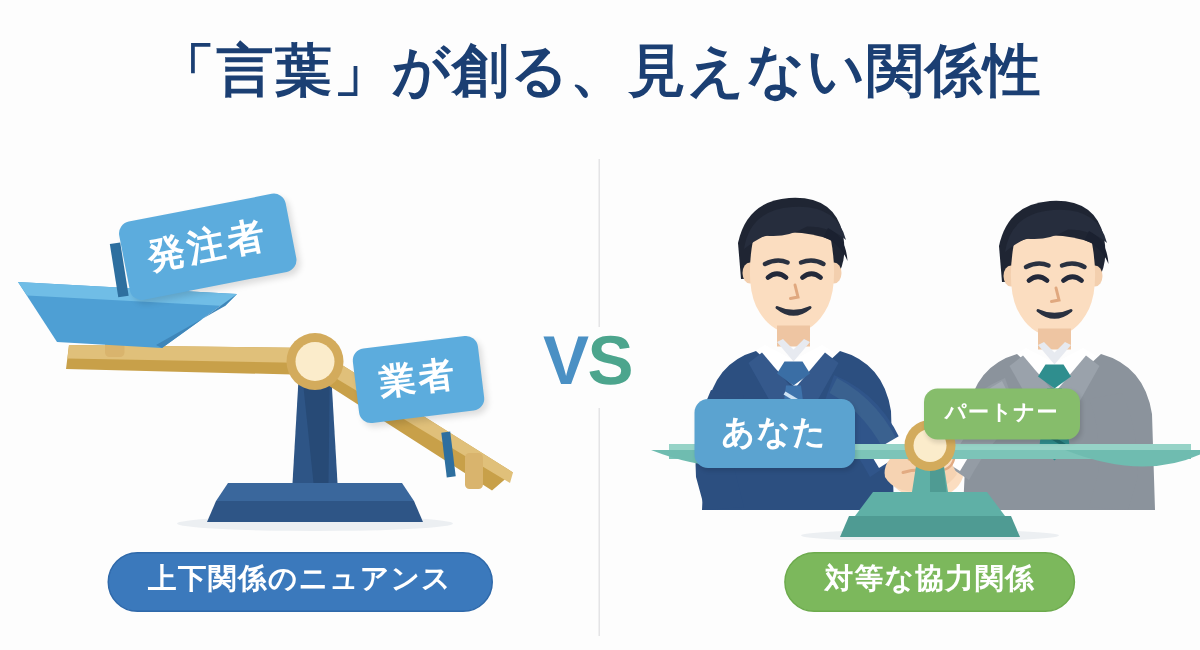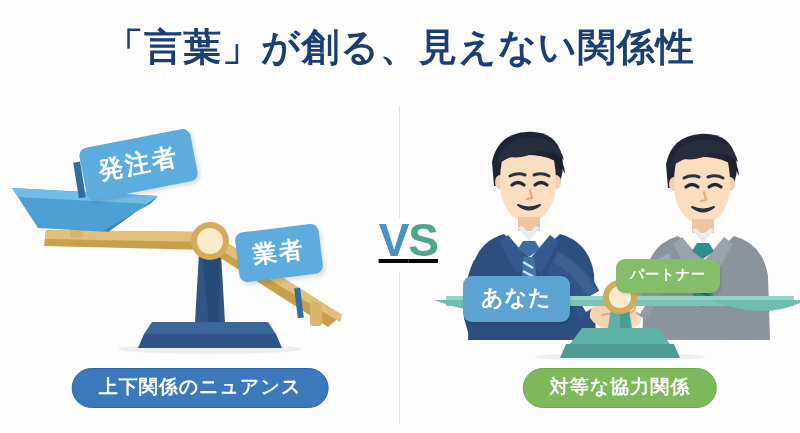--- a/index.html
+++ b/index.html
@@ -51,26 +51,25 @@
     height: 152px;
     background: #e4e4e6;
   }
 
   
   .vs {
     position: absolute;
     left: 362px;
     top: 212px;
     width: 76px;
-    text-align: right;
+    text-align: left;
     font-size: 46px;
     font-weight: bold;
     line-height: 56px;
     letter-spacing: -1px;
-    text-decoration: underline;
   }
   .vs .v { color: #4a90c4; }
   .vs .s { color: #4ca58d; }
 
   
   .panel {
     position: absolute;
     top: 110px;
     width: 380px;
     height: 320px;
@@ -142,21 +141,21 @@
     position: absolute;
     color: #ffffff;
     font-weight: bold;
     border-radius: 9px;
     white-space: nowrap;
     letter-spacing: 1px;
     box-shadow: 1px 2px 3px rgba(0,0,0,0.12);
   }
   .tag-anata {
     left: 463px;
-    top: 276px;
+    top: 266px;
     padding: 7px 18px 9px 18px;
     font-size: 22px;
     background: #5ba3d0;
   }
   .tag-partner {
     left: 616px;
     top: 259px;
     padding: 7px 14px 9px 14px;
     font-size: 14px;
     background: #86bd6b;

